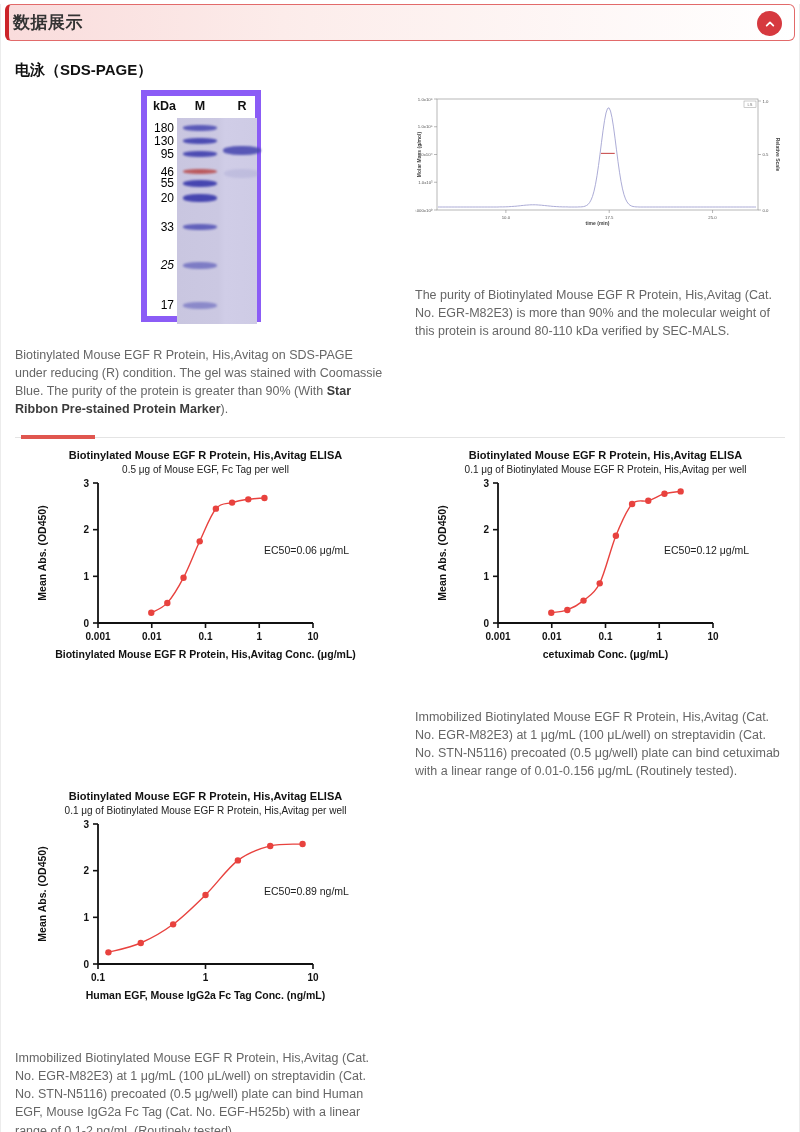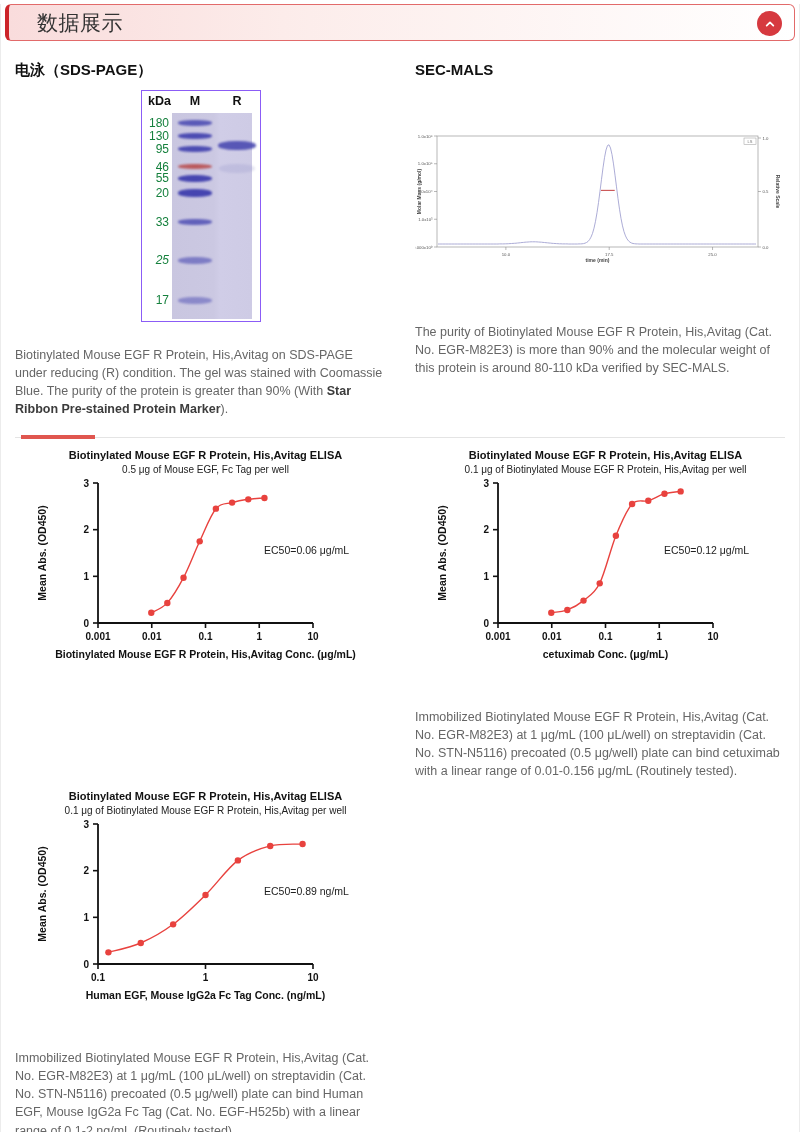--- a/index.html
+++ b/index.html
@@ -10,44 +10,44 @@
   }
   .page { width: 800px; height: 1132px; border-left: 1px solid #ececec; border-right: 1px solid #ececec; }
 
   
   .collapse-header {
     position: relative; margin: 4px 4px 0 4px; height: 37px;
     border: 1px solid #e26a6a; border-left: 4px solid #cc2329; border-radius: 6px;
     background: linear-gradient(90deg, #f9dcdc 0%, #fcecea 35%, #ffffff 100%);
     display: flex; align-items: center; cursor: pointer;
   }
-  .collapse-header .title { font-size: 21px; font-weight: normal; color: #333; padding-left: 28px; letter-spacing: .5px; }
+  .collapse-header .title { font-size: 17px; font-weight: bold; color: #333; padding-left: 4px; letter-spacing: .5px; }
   .collapse-btn {
     position: absolute; right: 12px; top: 6px; width: 25px; height: 25px; border-radius: 50%;
     background: #d6393f; border: none; display: flex; align-items: center; justify-content: center; cursor: pointer;
   }
   .collapse-btn svg { width: 16px; height: 16px; }
 
   .content { padding: 0 14px; }
   h3.sec { font-size: 15px; font-weight: bold; color: #111; margin-top: 20px; }
   .row { display: flex; gap: 28px; }
   .col { width: 372px; flex: 0 0 372px; }
 
   .caption { font-size: 12.5px; line-height: 1.45; color: #666; margin-top: 24px; }
   .caption .strong { font-weight: bold; color: #3c3c3c; }
 
   
   .gel-box {
     position: relative; width: 120px; height: 232px; margin: 10px auto 0;
-    background: #fff; border: 1px solid #8b5cf6;
+    background: #fff; border: 6px solid #8b5cf6;
   }
   .gel-area { position: absolute; left: 30px; top: 22px; width: 80px; height: 206px;
     background: linear-gradient(90deg, #c9c6e0 0%, #cbc8e2 52%, #d0cde7 60%, #cecbe5 100%); }
   .gel-head { position: absolute; top: 3px; font-size: 12.5px; font-weight: bold; color: #111; }
-  .gel-mlabel { position: absolute; left: 0; width: 27px; text-align: right; font-size: 12px; color: #15803d; line-height: 14px; }
+  .gel-mlabel { position: absolute; left: 0; width: 27px; text-align: right; font-size: 12px; color: #000000; line-height: 14px; }
   .band { position: absolute; border-radius: 45%; filter: blur(1.1px); }
 
   .chart-box { margin-top: 6px; }
   .secmals-box { margin-top: 52px; }
 
   .divider { position: relative; height: 4px; margin-top: 16px; }
   .divider .line { position: absolute; left: 0; right: 0; top: 2px; border-top: 1px solid #e4e4e4; }
   .divider .red { position: absolute; left: 6px; top: 0; width: 74px; height: 4px; background: #e0564f; }
 
   svg text { font-family: "Liberation Sans", "DejaVu Sans", sans-serif; }
@@ -97,21 +97,20 @@
             <div class="gel-mlabel" style="top: 80.302px;">55</div>
             <div class="gel-mlabel" style="top: 95.134px;">20</div>
             <div class="gel-mlabel" style="top: 123.974px; text-align: right;">33</div>
             <div class="gel-mlabel" style="top: 162.496px; font-style: italic;">25</div>
             <div class="gel-mlabel" style="top: 202.254px;">17</div>
           </div>
         <p class="caption"><span>Biotinylated Mouse EGF R Protein, His,Avitag on SDS-PAGE under reducing (R) condition. The gel was stained with Coomassie Blue. The purity of the protein is greater than 90% (With </span><span class="strong">Star Ribbon Pre-stained Protein Marker</span><span>).</span></p>
       </div>
 
       <div class="col">
-        <h3 class="sec">SEC-MALS</h3>
         <div class="secmals-box" id="secmals"><svg width="370" height="165" viewBox="0 0 370 165">
               <rect x="22" y="6" width="321" height="111" fill="#fff" stroke="#999" stroke-width="0.7"></rect>
               <line x1="19" y1="6" x2="22" y2="6" stroke="#888" stroke-width="0.6"></line>
               <text x="17.5" y="7.6" text-anchor="end" font-size="4.3" fill="#555">1.0x10⁶</text>
               <line x1="19" y1="33.75" x2="22" y2="33.75" stroke="#888" stroke-width="0.6"></line>
               <text x="17.5" y="35.35" text-anchor="end" font-size="4.3" fill="#555">1.0x10⁵</text>
               <line x1="19" y1="61.5" x2="22" y2="61.5" stroke="#888" stroke-width="0.6"></line>
               <text x="17.5" y="63.1" text-anchor="end" font-size="4.3" fill="#555">1.0x10⁴</text>
               <line x1="19" y1="89.25" x2="22" y2="89.25" stroke="#888" stroke-width="0.6"></line>
               <text x="17.5" y="90.85" text-anchor="end" font-size="4.3" fill="#555">1.0x10³</text>

